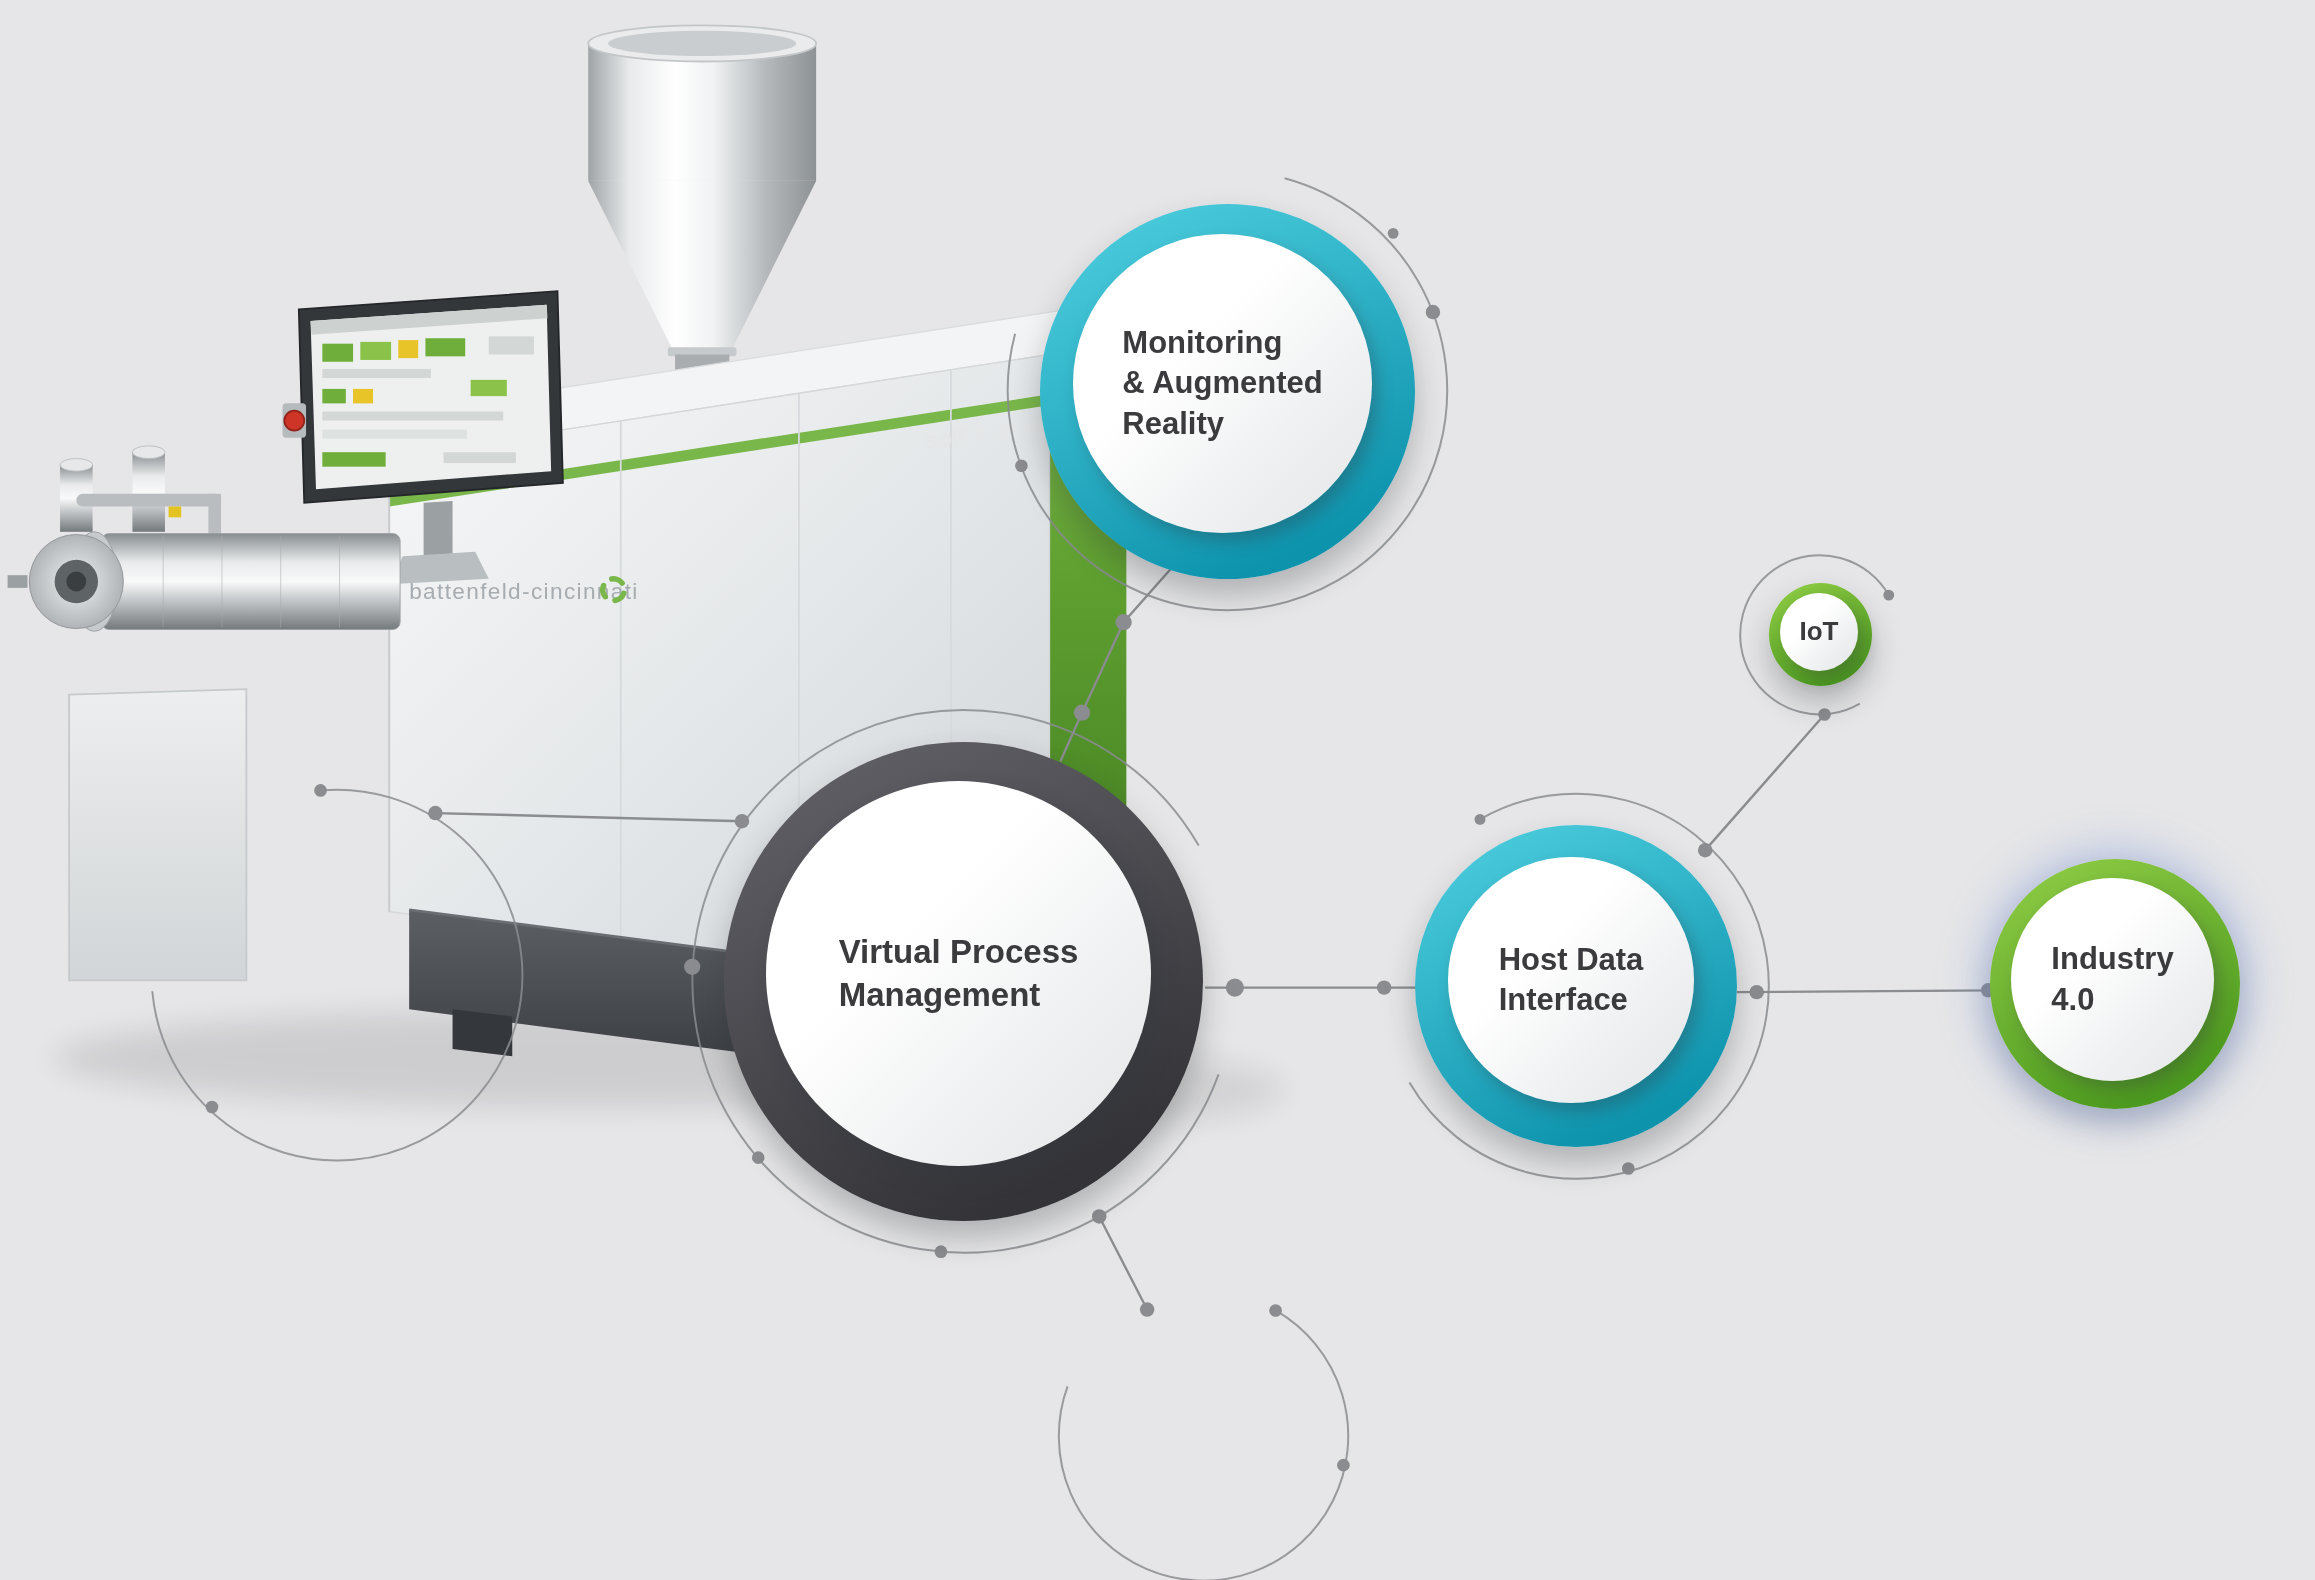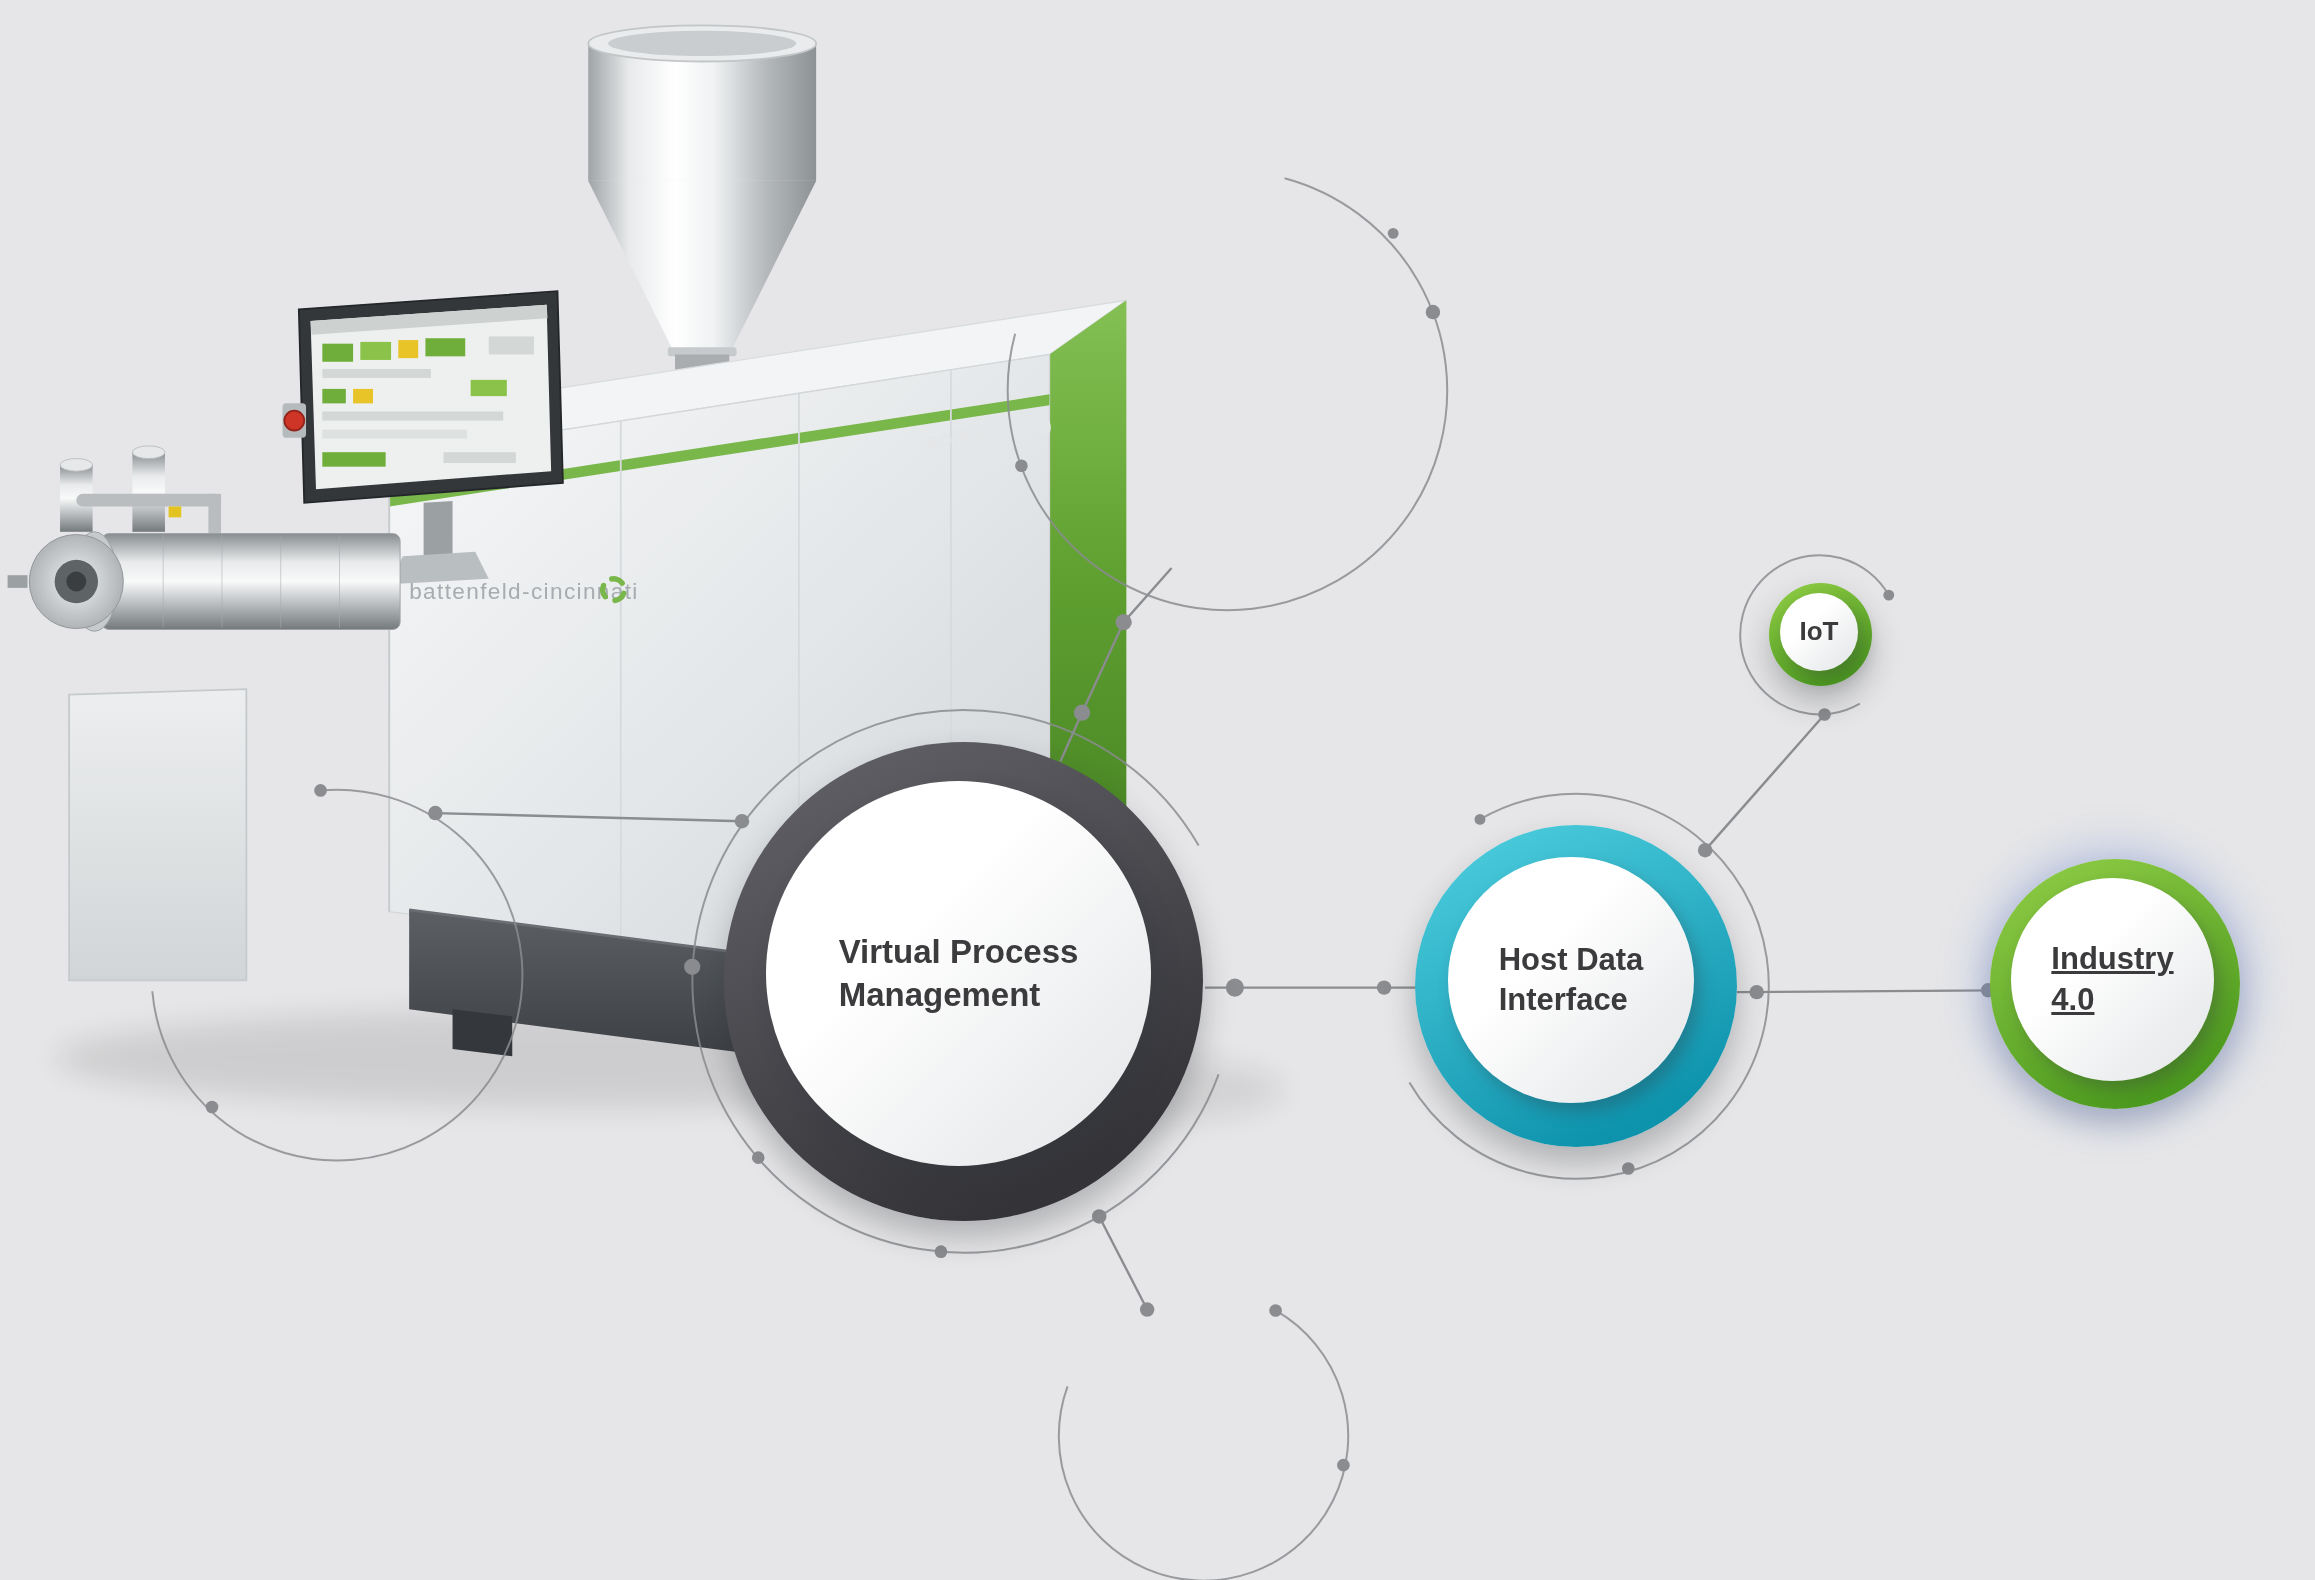--- a/index.html
+++ b/index.html
@@ -49,21 +49,21 @@
   .node--vpm .disc{left:42px;top:39px;width:385px;height:385px;box-shadow:9px 12.7px 22px rgba(50,54,58,.32);}
   .node--vpm .label{font-size:33px;}
 
   .node--host{left:1415px;top:825px;width:322px;height:322px;}
   .node--host .disc{left:33px;top:32px;width:246px;height:246px;}
   .node--host .label{font-size:31px;}
 
   .node--industry{left:1990px;top:859px;width:250px;height:250px;
     box-shadow:0 0 42px 11px rgba(115,145,215,.38),0 14.5px 27px rgba(40,44,48,.22);}
   .node--industry .disc{left:21px;top:19px;width:203px;height:203px;}
-  .node--industry .label{font-size:31px;text-decoration:underline;}
+  .node--industry .label{font-size:31px;}
 
   .node--remote{left:1085px;top:1318px;width:237px;height:237px;}
   .node--remote .disc{left:25px;top:23.5px;width:179px;height:179px;}
   .node--remote .label{font-size:29px;}
 </style>
 </head>
 <body>
 
 <div class="canvas">
 
@@ -240,20 +240,27 @@
         <circle class="cdot" cx="1215" cy="1345" r="8"></circle>
         <circle class="cdot" cx="1268" cy="1448" r="8"></circle>
         <circle class="cdot" cx="1800" cy="1292" r="7"></circle>
         <circle class="cdot" cx="1636" cy="906" r="6"></circle>
         <circle class="cdot" cx="1410" cy="1449" r="7"></circle>
         <circle class="cdot" cx="1485" cy="1620" r="7"></circle>
       </g>
     </g>
   </svg>
 
+  <div class="node node--monitoring ring-teal">
+    <div class="disc">
+      <div class="label">Monitoring
+&amp; Augmented
+Reality</div>
+    </div>
+  </div>
 
   <div class="node node--iot ring-green">
     <div class="disc">
       <div class="label">IoT</div>
     </div>
   </div>
 
 
   <div class="node node--host ring-teal">
     <div class="disc">

